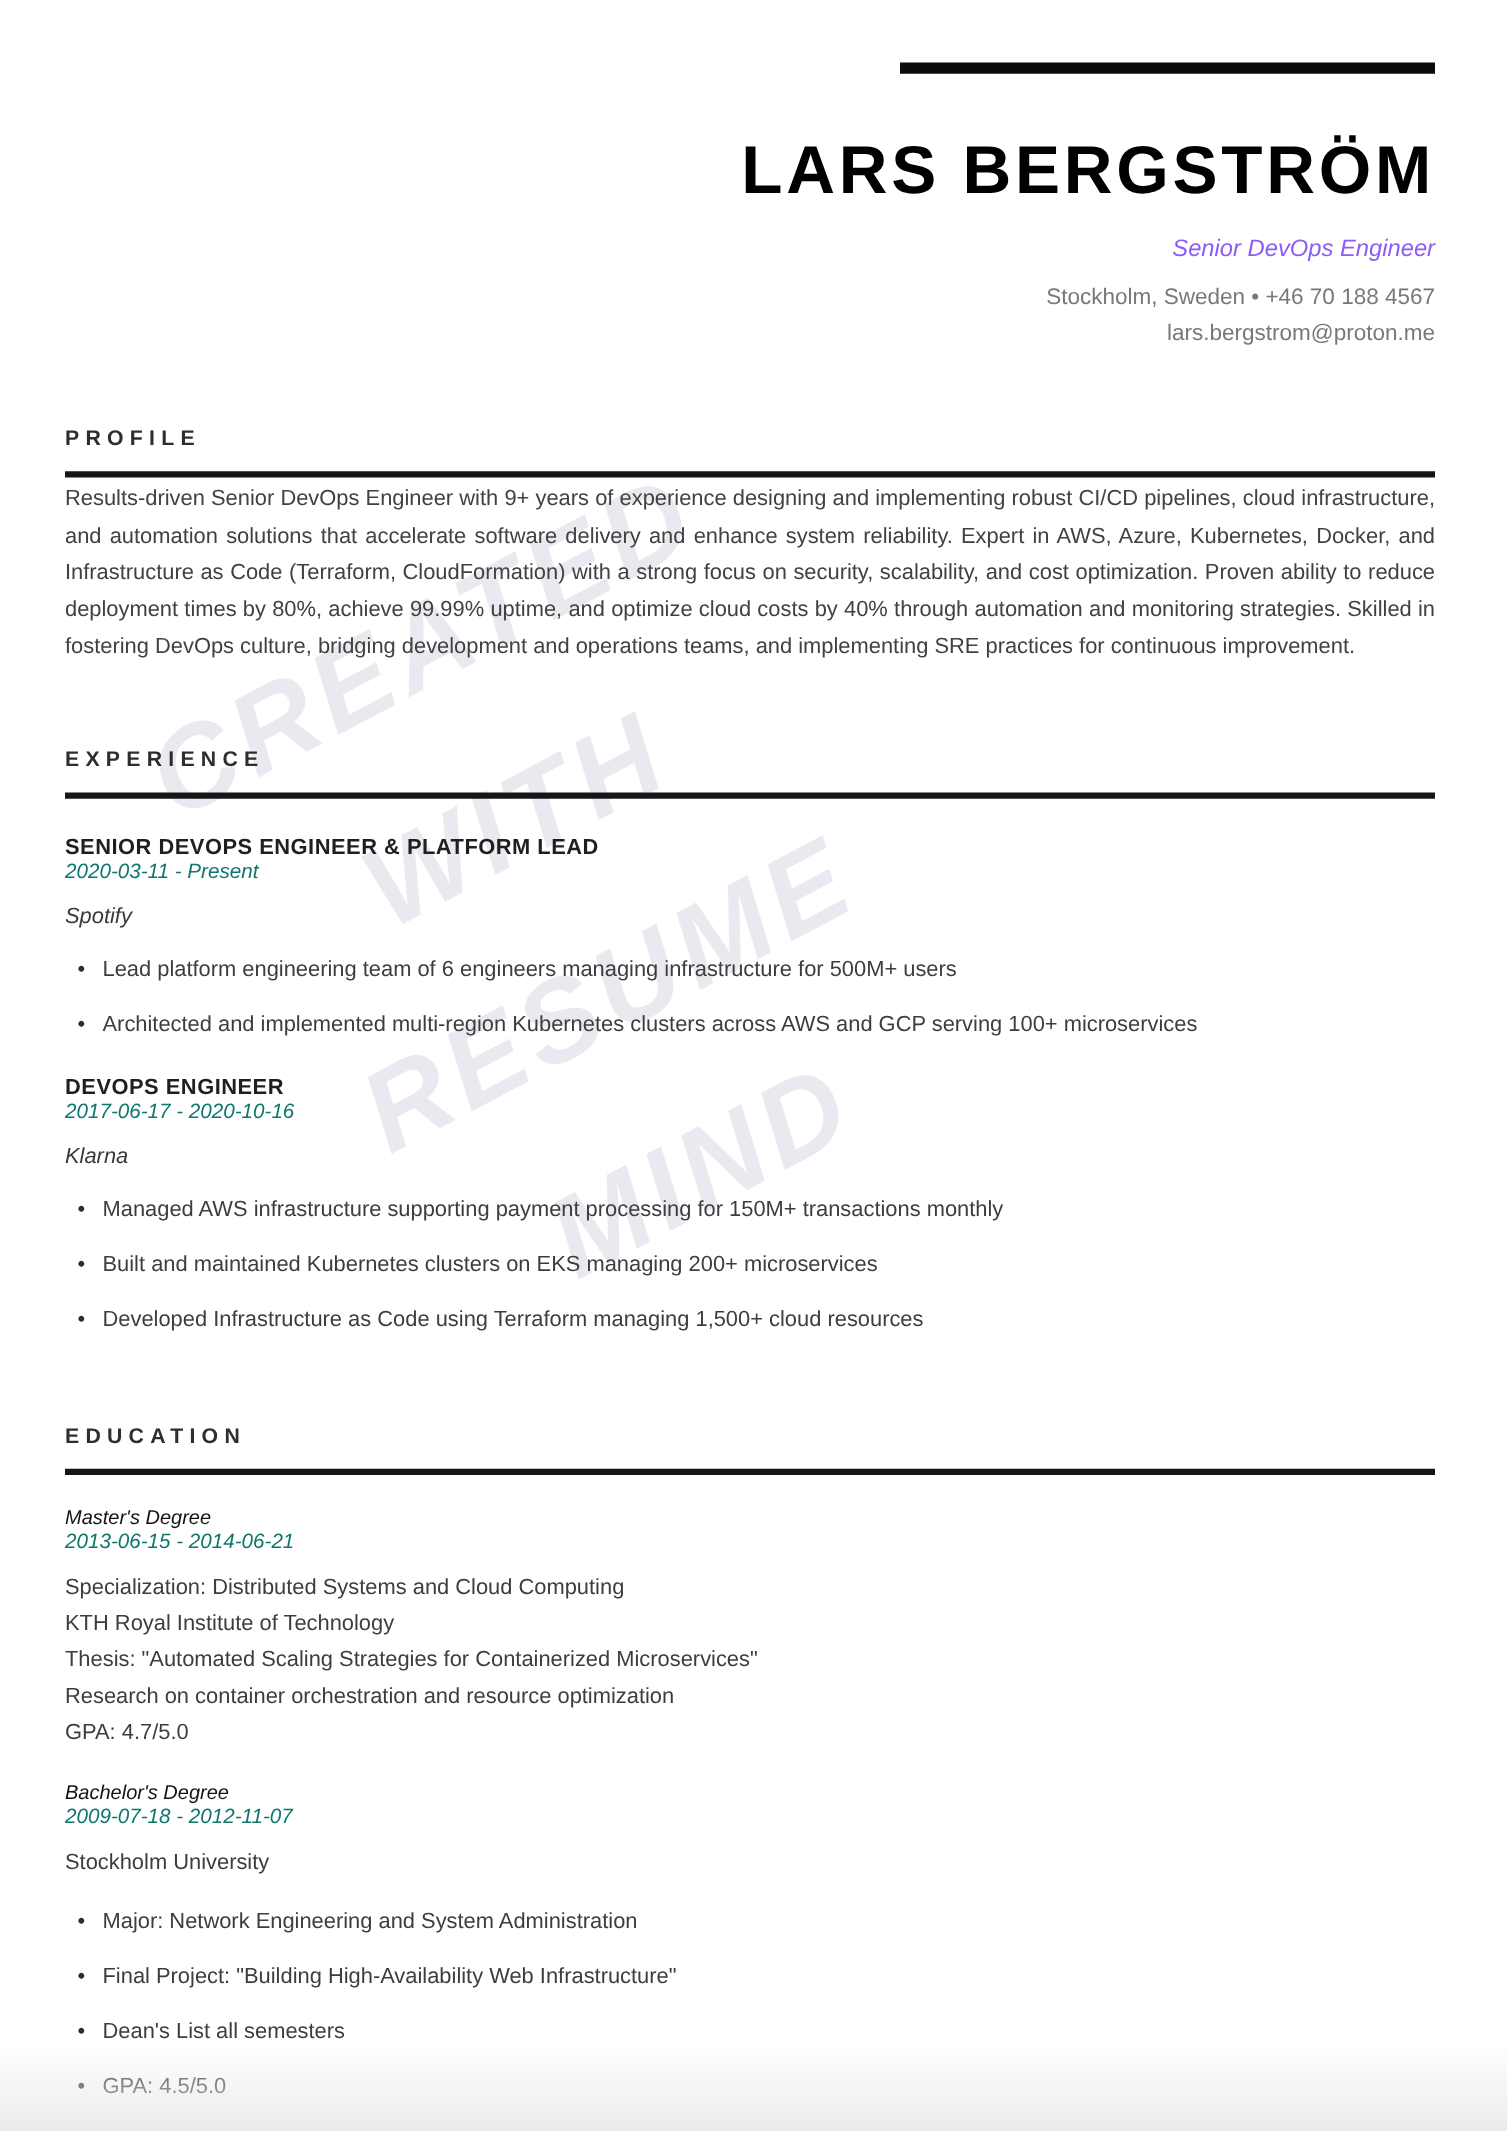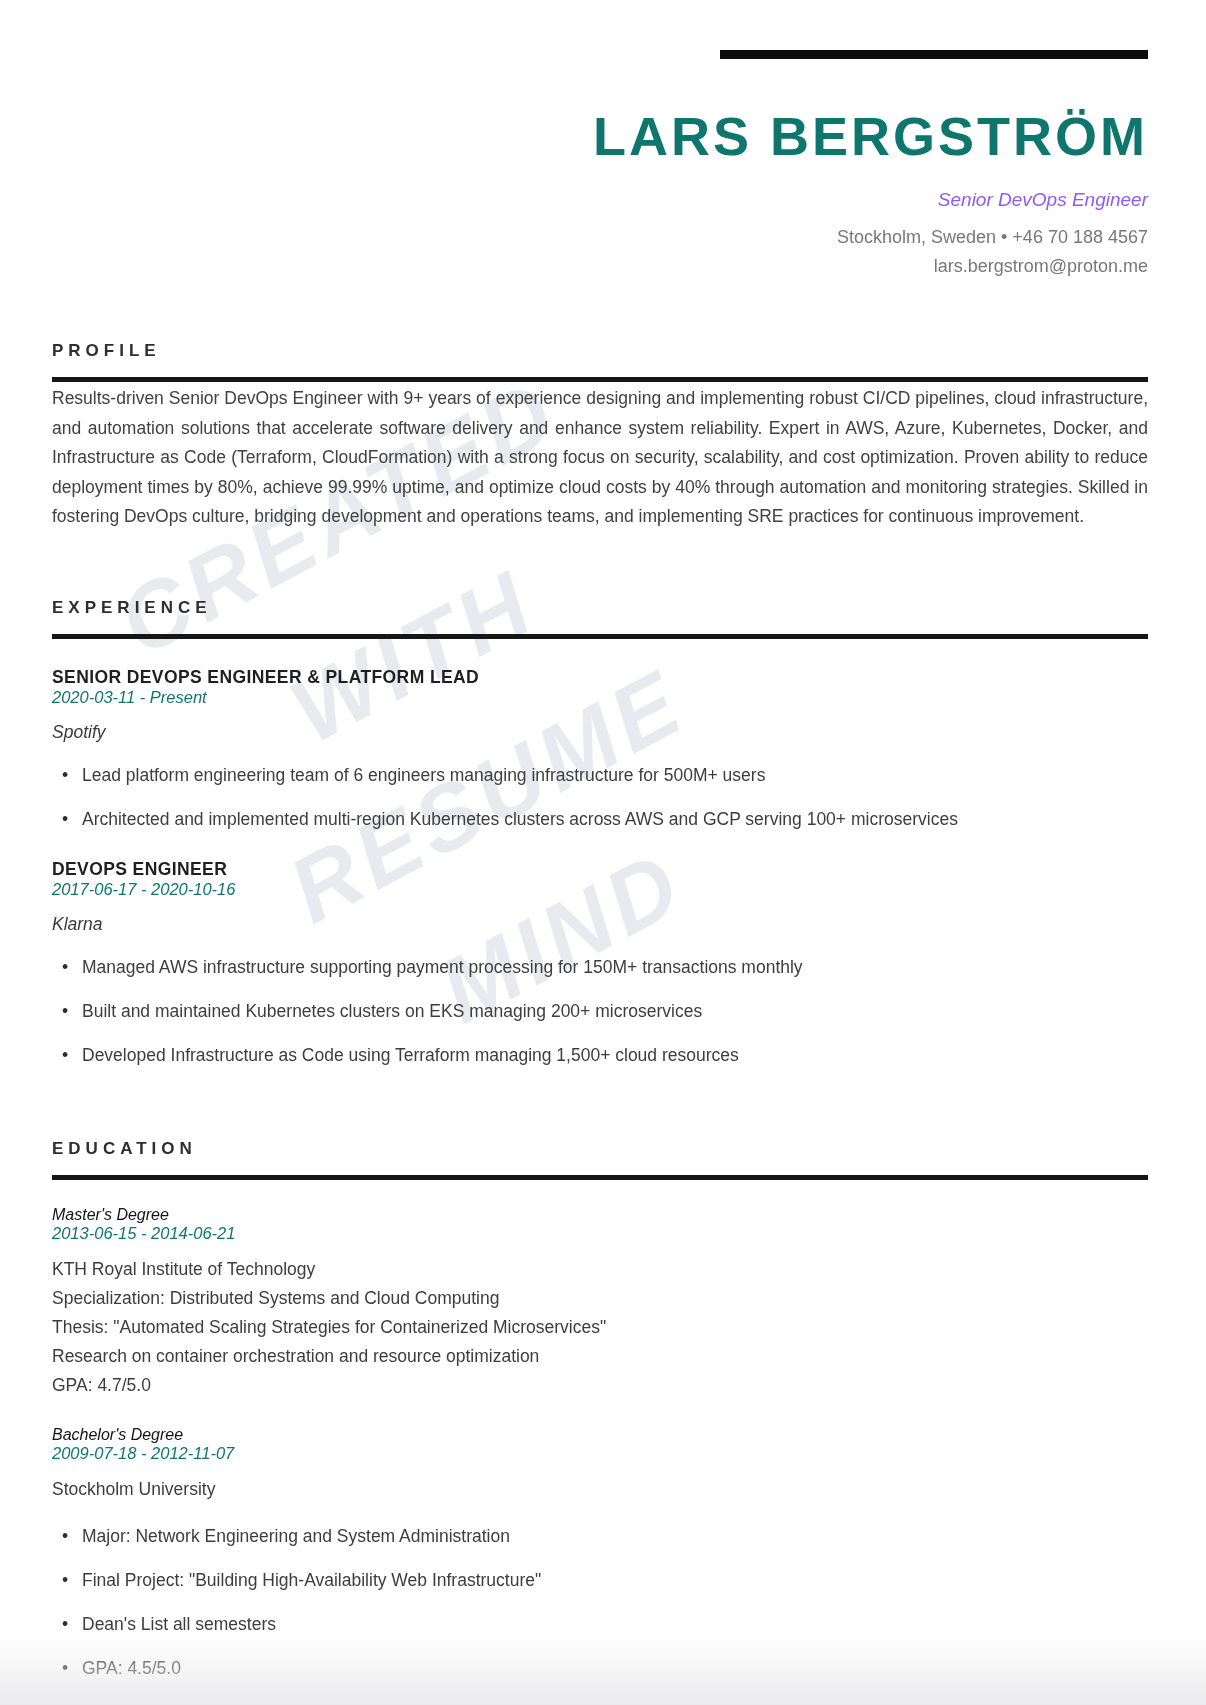--- a/index.html
+++ b/index.html
@@ -22,21 +22,21 @@
     width: 428px;
     height: 9px;
     background: #0c0c0c;
   }
   .name {
     margin-top: 46px;
     text-align: right;
     font-size: 54px;
     font-weight: bold;
     letter-spacing: 3px;
-    color: #0f766e;
+    color: #000000;
   }
   .subtitle {
     margin-top: 22px;
     text-align: right;
     font-style: italic;
     font-size: 19px;
     color: #8b5cf6;
   }
   .contact {
     margin-top: 12px;
@@ -204,22 +204,22 @@
 
   <div class="section-heading edu-heading">EDUCATION</div>
   <div class="section-rule"></div>
 
   <div class="degree">
     <div class="item-header">
       <span class="degree-title">Master's Degree</span>
       <span class="dates">2013-06-15 - 2014-06-21</span>
     </div>
     <div class="degree-lines">
+      <div>Specialization: Distributed Systems and Cloud Computing</div>
       <div>KTH Royal Institute of Technology</div>
-      <div>Specialization: Distributed Systems and Cloud Computing</div>
       <div>Thesis: "Automated Scaling Strategies for Containerized Microservices"</div>
       <div>Research on container orchestration and resource optimization</div>
       <div>GPA: 4.7/5.0</div>
     </div>
   </div>
 
   <div class="degree">
     <div class="item-header">
       <span class="degree-title">Bachelor's Degree</span>
       <span class="dates">2009-07-18 - 2012-11-07</span>

